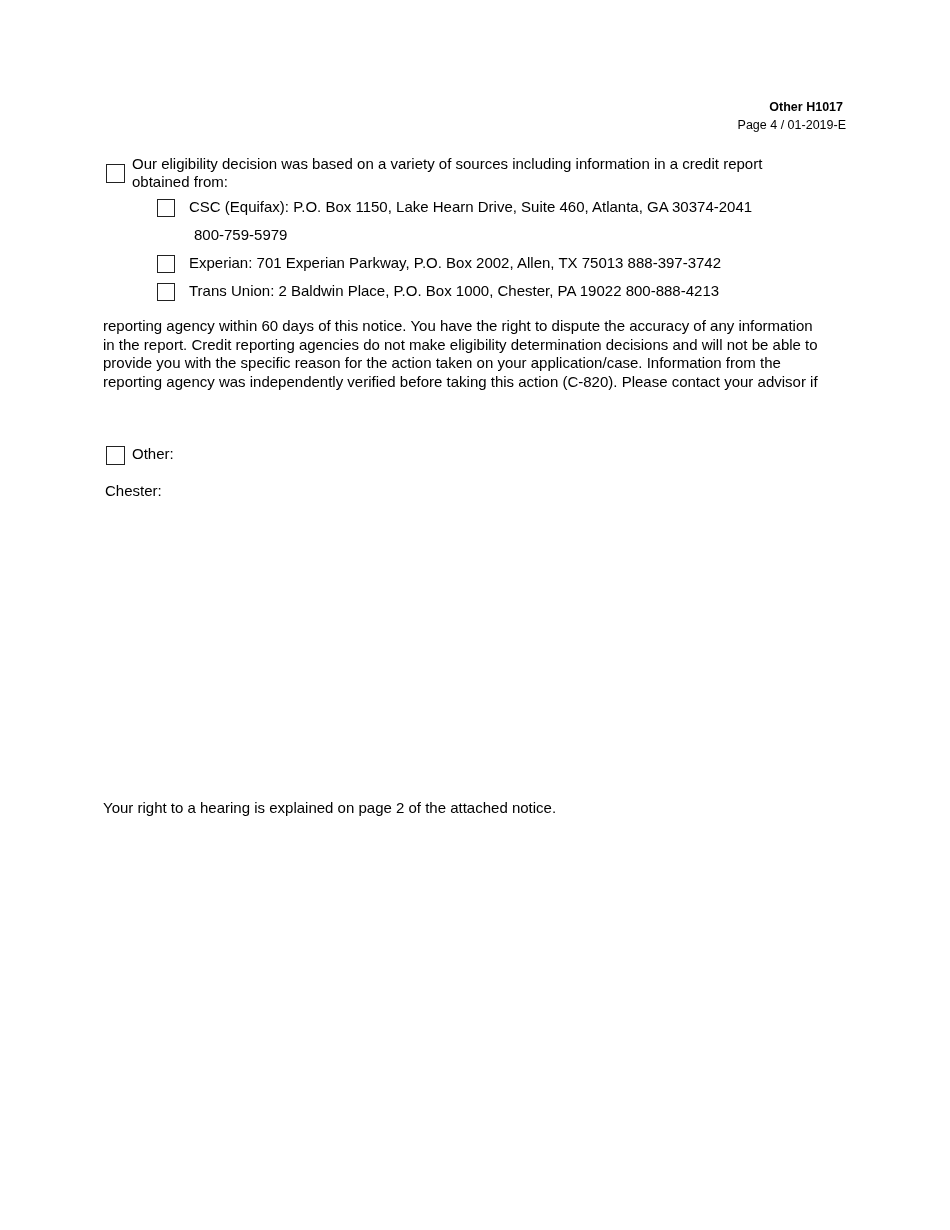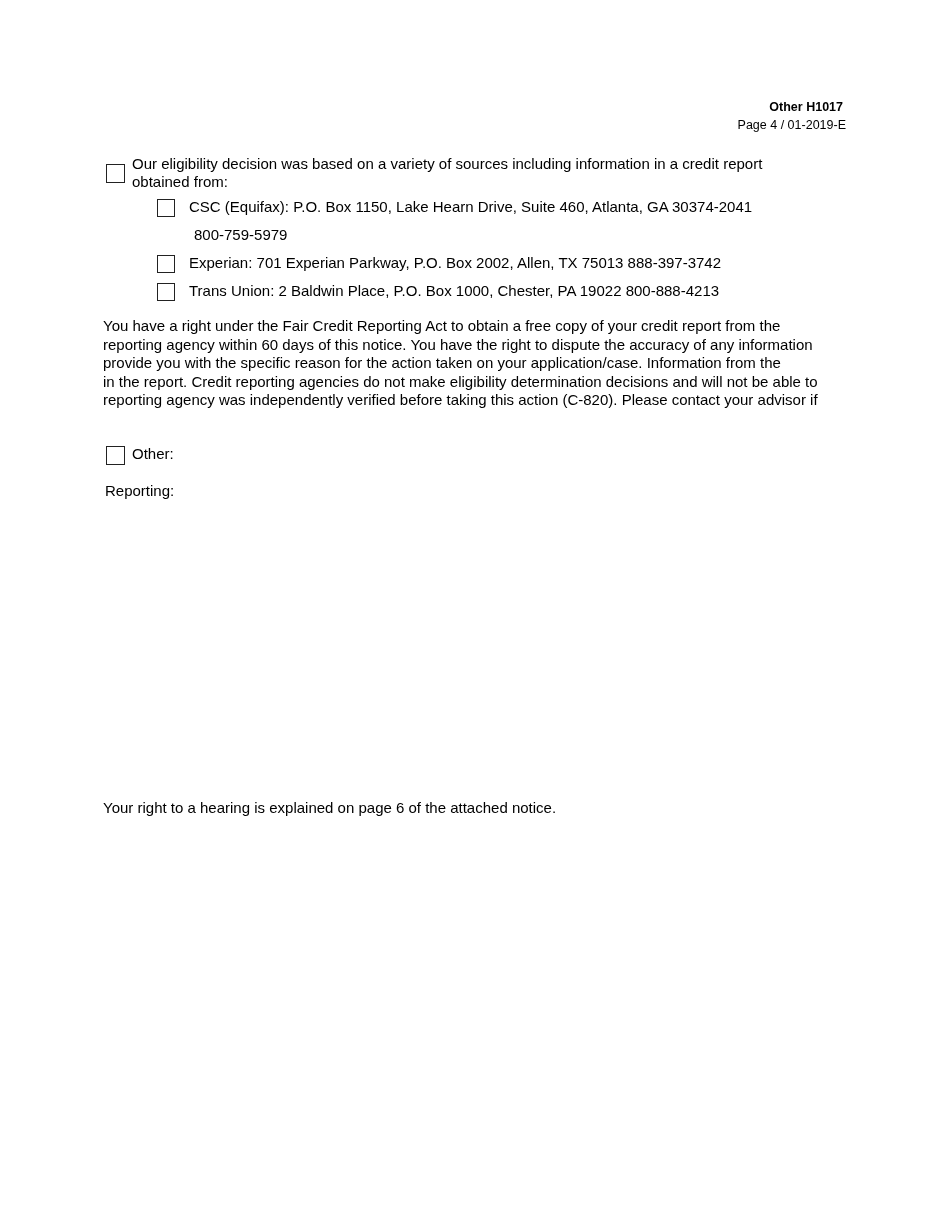--- a/index.html
+++ b/index.html
@@ -66,26 +66,25 @@
 <div class="txt" style="left:189px; top:198px;">CSC (Equifax): P.O. Box 1150, Lake Hearn Drive, Suite 460, Atlanta, GA 30374-2041</div>
 <div class="txt" style="left:194px; top:226px;">800-759-5979</div>
 
 <div class="cb" style="left:157px; top:255px; width:18px; height:18px;"></div>
 <div class="txt" style="left:189px; top:254px;">Experian: 701 Experian Parkway, P.O. Box 2002, Allen, TX 75013 888-397-3742</div>
 
 <div class="cb" style="left:157px; top:283px; width:18px; height:18px;"></div>
 <div class="txt" style="left:189px; top:282px;">Trans Union: 2 Baldwin Place, P.O. Box 1000, Chester, PA 19022 800-888-4213</div>
 
 <div class="para">
-  <div>You have a right under the Fair Credit Reporting Act to obtain a free copy of your credit report from the</div>
   <div>reporting agency within 60 days of this notice. You have the right to dispute the accuracy of any information</div>
+  <div>in the report. Credit reporting agencies do not make eligibility determination decisions and will not be able to</div>
   <div>provide you with the specific reason for the action taken on your application/case. Information from the</div>
-  <div>in the report. Credit reporting agencies do not make eligibility determination decisions and will not be able to</div>
   <div>reporting agency was independently verified before taking this action (C-820). Please contact your advisor if</div>
 </div>
 
 <div class="cb" style="left:106px; top:446px; width:19px; height:19px;"></div>
 <div class="txt" style="left:132px; top:445px;">Other:</div>
 
-<div class="txt" style="left:105px; top:482px;">Reporting:</div>
+<div class="txt" style="left:105px; top:482px;">Chester:</div>
 <div style="position:absolute; left:105px; top:505px; width:745px; height:280px;"></div>
 
-<div class="txt" style="left:103px; top:799px;">Your right to a hearing is explained on page 6 of the attached notice.</div>
+<div class="txt" style="left:103px; top:799px;">Your right to a hearing is explained on page 2 of the attached notice.</div>
 
 </body></html>

